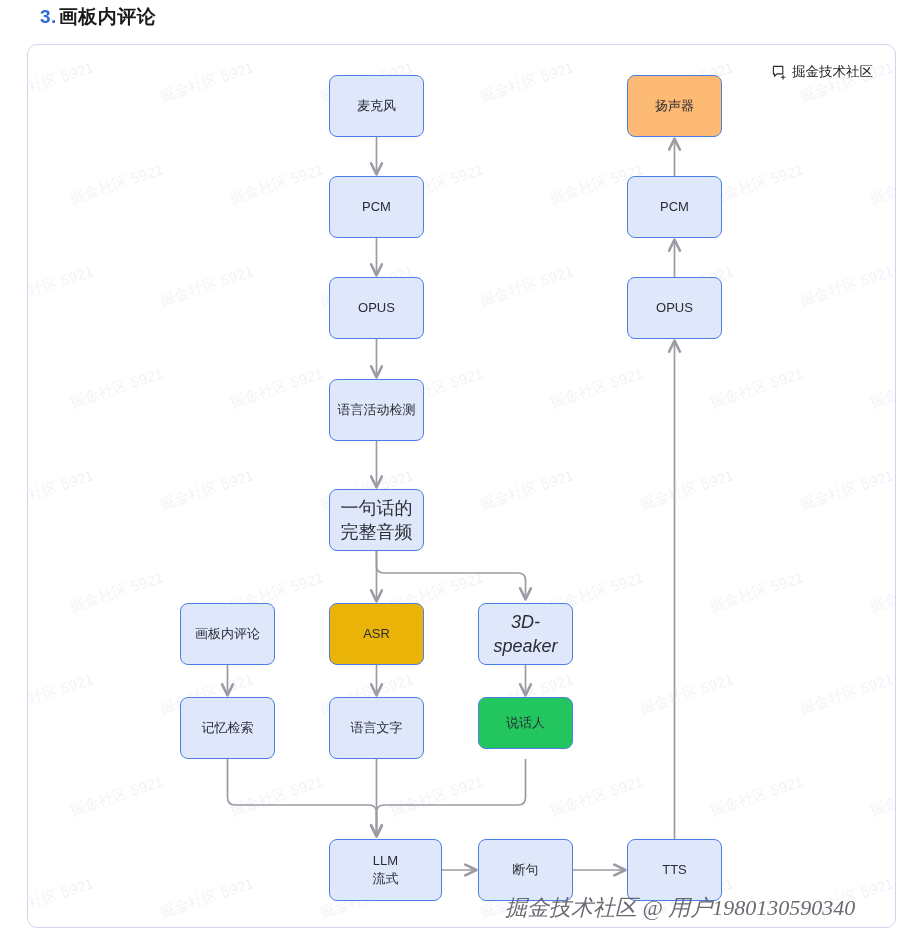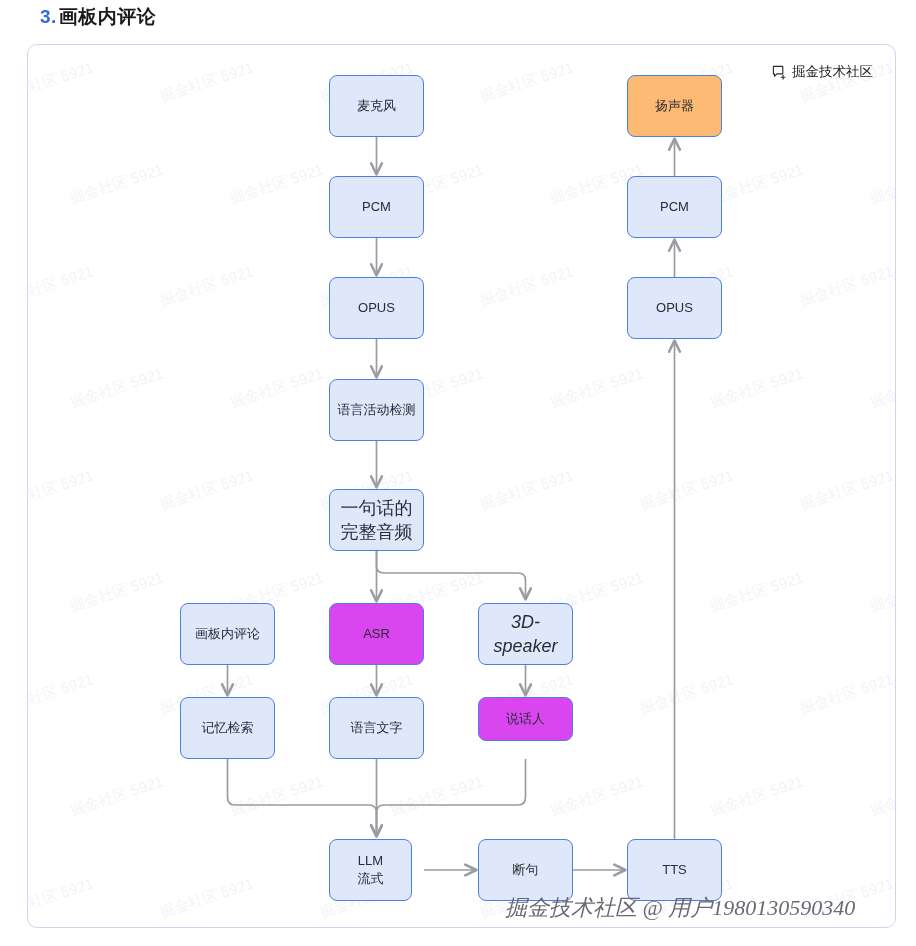--- a/index.html
+++ b/index.html
@@ -237,36 +237,36 @@
         </div>
         <div class="node" style="left: 301px; top: 334px; width: 95px; height: 62px; background: rgb(223, 232, 251); border-color: rgb(75, 127, 228);">
           <span style="white-space: pre-line;">语言活动检测</span>
         </div>
         <div class="node wide" style="left: 301px; top: 444px; width: 95px; height: 62px; background: rgb(223, 232, 251); border-color: rgb(75, 127, 228);">
           <span style="white-space: pre-line;">一句话的完整音频</span>
         </div>
         <div class="node" style="left: 152px; top: 558px; width: 95px; height: 62px; background: rgb(223, 232, 251); border-color: rgb(75, 127, 228);">
           <span style="white-space: pre-line;">画板内评论</span>
         </div>
-        <div class="node" style="left: 301px; top: 558px; width: 95px; height: 62px; background: #d946ef; border-color: rgb(75, 127, 228);">
+        <div class="node" style="left: 301px; top: 558px; width: 95px; height: 62px; background: #eab308; border-color: rgb(75, 127, 228);">
           <span style="white-space: pre-line;">ASR</span>
         </div>
         <div class="node wide" style="left: 450px; top: 558px; width: 95px; height: 62px; background: rgb(223, 232, 251); border-color: rgb(75, 127, 228);">
           <span style="white-space: pre-line; font-style: italic;">3D-speaker</span>
         </div>
         <div class="node" style="left: 152px; top: 652px; width: 95px; height: 62px; background: rgb(223, 232, 251); border-color: rgb(75, 127, 228);">
           <span style="white-space: pre-line;">记忆检索</span>
         </div>
         <div class="node" style="left: 301px; top: 652px; width: 95px; height: 62px; background: rgb(223, 232, 251); border-color: rgb(75, 127, 228);">
           <span style="white-space: pre-line;">语言文字</span>
         </div>
-        <div class="node" style="left: 450px; top: 652px; width: 95px; height: 44px; background: #d946ef; border-color: rgb(75, 127, 228); justify-content: center;">
+        <div class="node" style="left: 450px; top: 652px; width: 95px; height: 52px; background: #22c55e; border-color: rgb(75, 127, 228); justify-content: center;">
           <span style="white-space: pre-line;">说话人</span>
         </div>
-        <div class="node" style="left: 301px; top: 794px; width: 83px; height: 62px; background: rgb(223, 232, 251); border-color: rgb(75, 127, 228);">
+        <div class="node" style="left: 301px; top: 794px; width: 113px; height: 62px; background: rgb(223, 232, 251); border-color: rgb(75, 127, 228);">
           <span style="white-space: pre-line;">LLM
 流式</span>
         </div>
         <div class="node" style="left: 450px; top: 794px; width: 95px; height: 62px; background: rgb(223, 232, 251); border-color: rgb(75, 127, 228);">
           <span style="white-space: pre-line;">断句</span>
         </div>
         <div class="node" style="left: 599px; top: 794px; width: 95px; height: 62px; background: rgb(223, 232, 251); border-color: rgb(75, 127, 228);">
           <span style="white-space: pre-line;">TTS</span>
         </div>
         <div class="node" style="left: 599px; top: 232px; width: 95px; height: 62px; background: rgb(223, 232, 251); border-color: rgb(75, 127, 228);">

